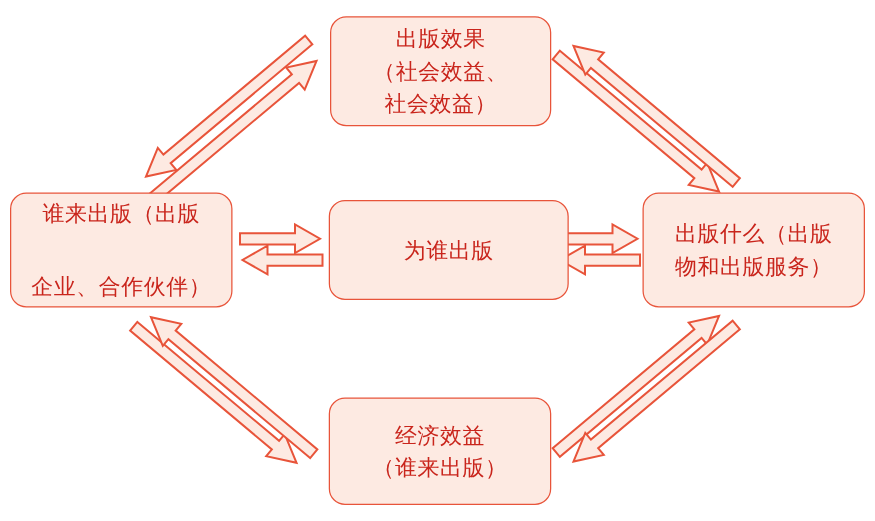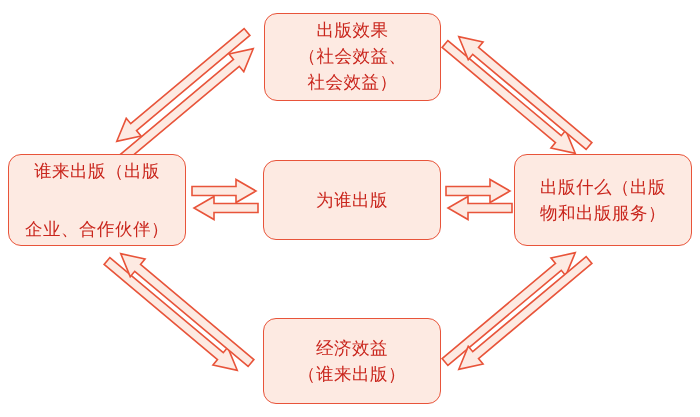--- a/index.html
+++ b/index.html
@@ -31,23 +31,23 @@
     color: #c9251c;
     display: flex;
     flex-direction: column;
     align-items: center;
     justify-content: center;
     text-align: center;
     font-size: 17.5px;
     line-height: 1.5;
     letter-spacing: 0.5px;
   }
-  .node-top    { left: 264px; top: 13px;  width: 177px; height: 88px; font-family: Liberation Mono, monospace; }
+  .node-top    { left: 264px; top: 13px;  width: 177px; height: 88px; }
   .node-left   { left: 8px;   top: 154px; width: 178px; height: 92px; gap: 32px; }
-  .node-center { left: 263px; top: 160px; width: 178px; height: 80px; }
+  .node-center { left: 263px; top: 160px; width: 192px; height: 80px; }
   .node-right  { left: 514px; top: 154px; width: 178px; height: 92px; align-items: center; }
   .node-bottom { left: 263px; top: 318px; width: 178px; height: 86px; }
   .node .line { white-space: nowrap; }
 </style>
 </head>
 <body>
 
 <div class="canvas">
 
   <svg class="arrow-layer" width="700" height="417" viewBox="0 0 700 417" aria-hidden="true">

